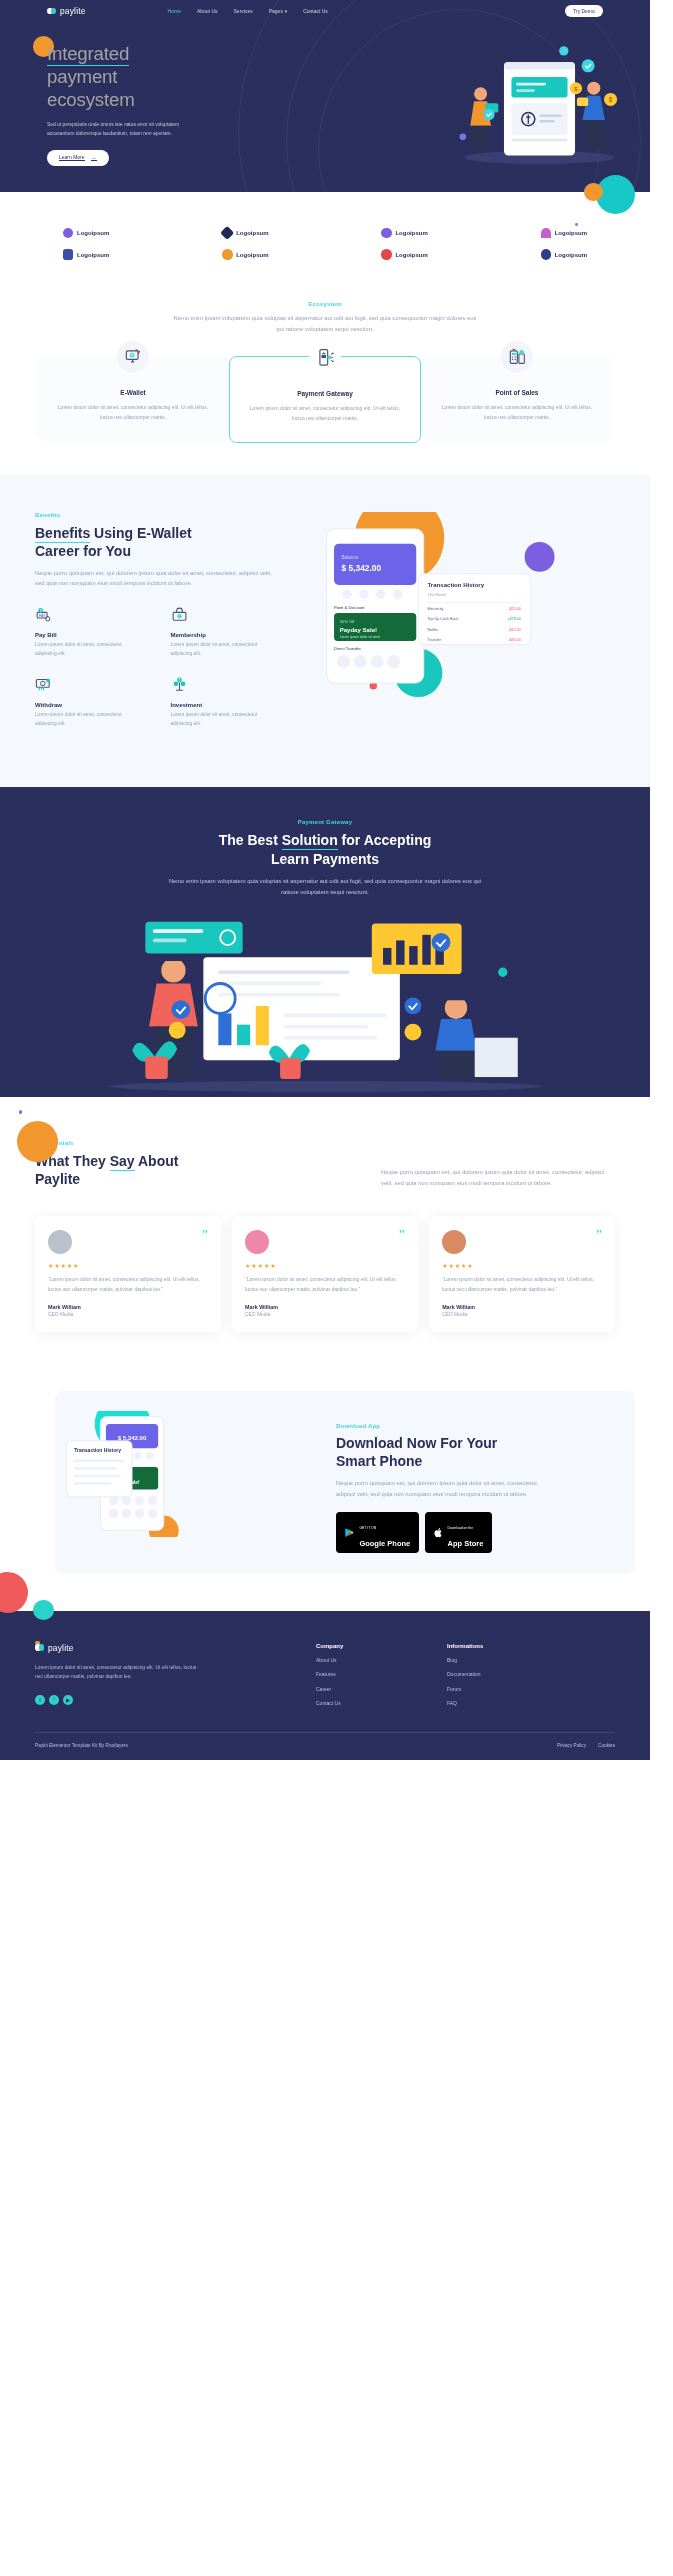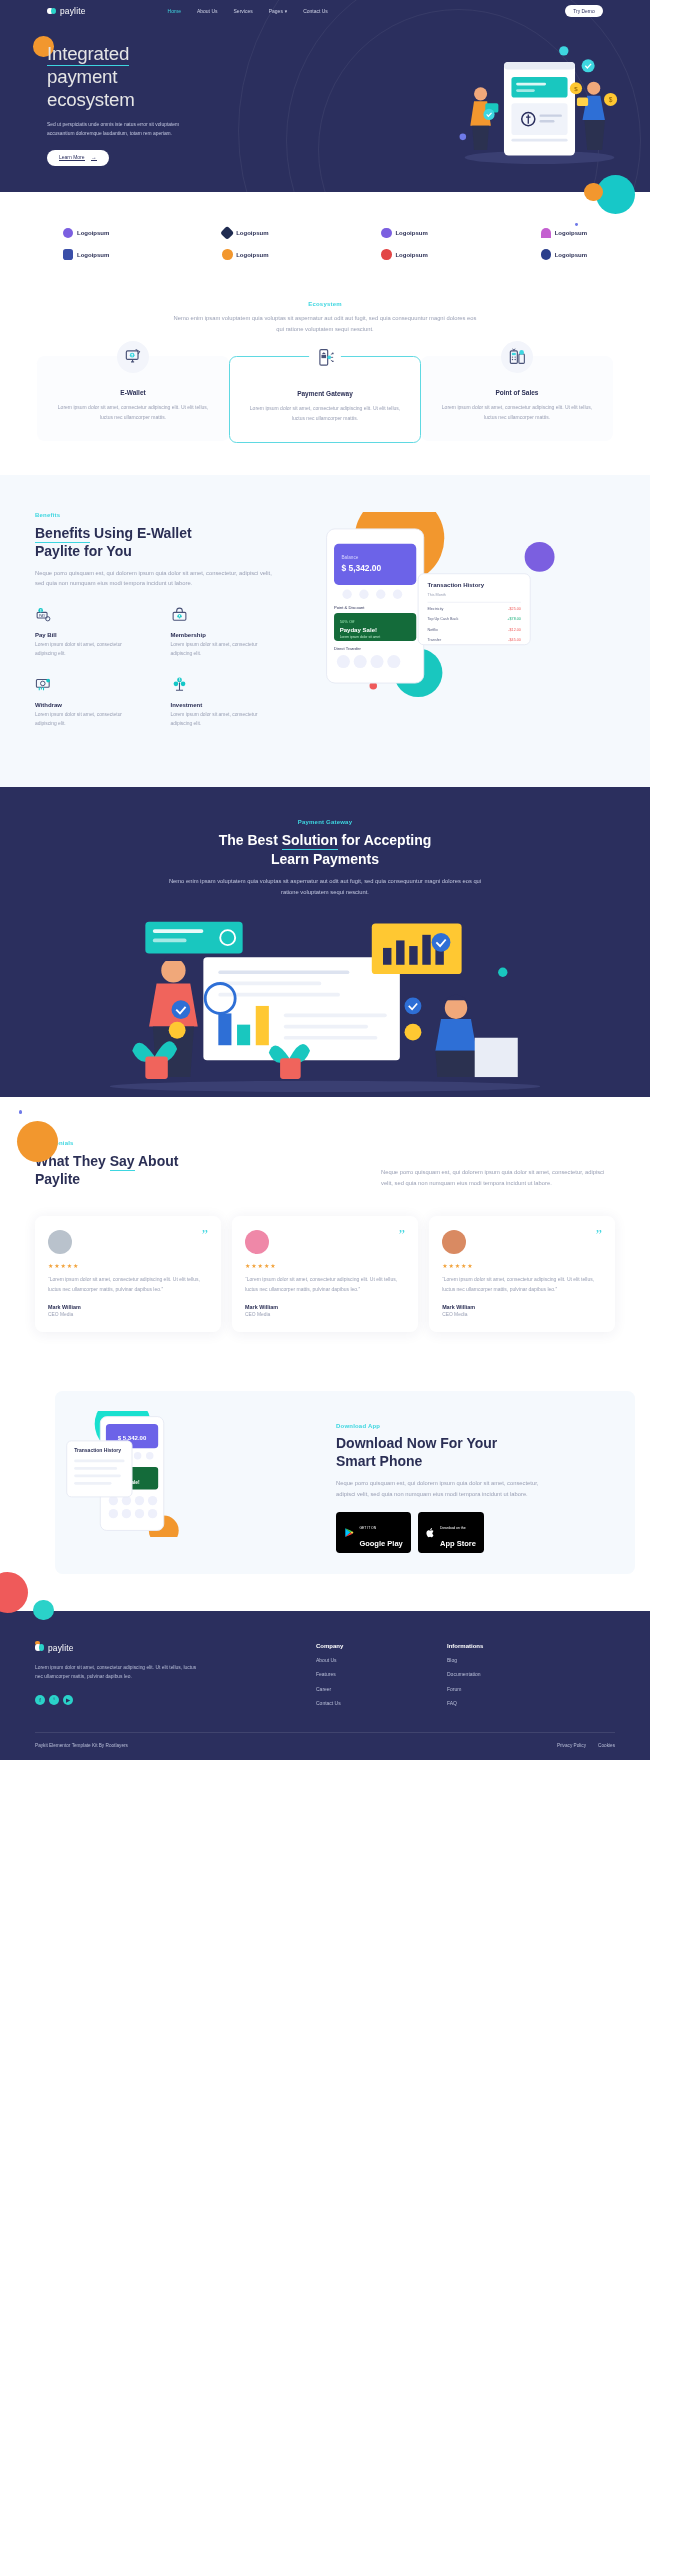--- a/index.html
+++ b/index.html
@@ -33,21 +33,21 @@
   .menu{display:flex;gap:16px;margin-left:82px;}
   .menu a{color:#cfd3e6;font-size:5px;text-decoration:none;}
   .menu a.active{color:#3ed6e0;}
   .menu a .cv{font-size:4.7px;margin-left:1.9px;}
   .cta{margin-left:auto;background:#fff;color:#2b2f5e;font-size:4.9px;
        border-radius:9.4px;padding:3.3px 8.4px;border:none;cursor:pointer;}
 
   .hero-copy{position:absolute;left:47px;top:43px;width:234px;z-index:4;}
   .blob-orange{position:absolute;left:33px;top:36px;width:20.6px;height:20.6px;
        border-radius:50%;background:#f2972e;z-index:3;}
-  .hero h1{color:#e5e5e5;font-size:18.7px;line-height:1.22;font-weight:400;letter-spacing:-0.2px;}
+  .hero h1{color:#a3a3a3;font-size:18.7px;line-height:1.22;font-weight:400;letter-spacing:-0.2px;}
   .hero h1 .ul{border-bottom:1.4px solid #3ed6e0;padding-bottom:0.9px;}
   .hero p{color:#c3c8e0;font-size:4.9px;line-height:1.9;margin-top:8.4px;width:159px;}
   .learn{margin-top:11.2px;display:inline-flex;align-items:center;gap:6.5px;
       background:#fff;border-radius:11.2px;padding:4.7px 12px;border:none;cursor:pointer;}
   .learn span{font-size:5px;color:#2b2f5e;border-bottom:0.7px solid #2b2f5e;}
   .learn .ar{font-size:5.6px;color:#2b2f5e;}
 
   
   .hero-ill{position:absolute;right:17px;top:45px;width:187px;height:122px;z-index:4;}
 
@@ -324,21 +324,21 @@
         <h3>Point of Sales</h3>
         <p>Lorem ipsum dolor sit amet, consectetur adipiscing elit. Ut elit tellus, luctus nec ullamcorper mattis.</p>
       </div>
     </div>
   </section>
 
   <section class="benefits">
     <div class="ben-grid">
       <div class="ben-left">
         <div class="eyebrow">Benefits</div>
-        <div class="h2"><span class="ul">Benefits</span><span> Using E-Wallet</span><br><span>Paylite for You</span></div>
+        <div class="h2"><span class="ul">Benefits</span><span> Using E-Wallet</span><br><span>Career for You</span></div>
         <p class="muted lead">Neque porro quisquam est, qui dolorem ipsum quia dolor sit amet, consectetur, adipisci velit, sed quia non numquam eius modi tempora incidunt ut labore.</p>
 
         <div class="feat-grid">
           <div class="feat">
             <svg class="fic" viewBox="0 0 24 24">
                 <rect x="3" y="9" width="14" height="8" rx="1.4" fill="none" stroke="#4a5378" stroke-width="1.5"></rect>
                 <text x="10" y="15" font-size="5" text-anchor="middle" fill="#4a5378" font-family="Liberation Sans">PAY</text>
                 <circle cx="8" cy="6" r="3.2" fill="#13c7c7"></circle>
                 <text x="8" y="7.8" font-size="4" text-anchor="middle" fill="#fff" font-family="Liberation Sans">$</text>
                 <circle cx="18" cy="18" r="3" fill="none" stroke="#4a5378" stroke-width="1.4"></circle>
@@ -566,21 +566,21 @@
         <div class="stores">
           <div class="store">
             <svg width="10.3" height="11.2" viewBox="0 0 24 24">
                 <path d="M3 2l12 10L3 22z" fill="#00c3ff"></path>
                 <path d="M3 2l12 10 4-3z" fill="#4ade4a"></path>
                 <path d="M3 22l12-10 4 3z" fill="#ff3b3b"></path>
                 <path d="M15 12l4-3 3 3-3 3z" fill="#ffd24a"></path>
               </svg>
             <span>
               <span class="tiny">GET IT ON</span><br>
-              <span class="b">Google Play</span>
+              <span class="b">Google Phone</span>
             </span>
           </div>
           <div class="store">
             <svg width="9.4" height="11.2" viewBox="0 0 24 24">
                 <path d="M17 12.5c0-3 2.4-4.3 2.5-4.4-1.4-2-3.5-2.3-4.3-2.3-1.8-.2-3.5 1-4.4 1-.9 0-2.3-1-3.8-1C5 5.9 3 7.3 2 9.5c-2 3.5-.5 8.7 1.4 11.5.9 1.4 2 2.9 3.5 2.8 1.4-.1 1.9-.9 3.6-.9s2.2.9 3.7.9 2.5-1.4 3.4-2.7c1.1-1.6 1.5-3.1 1.5-3.2-.1 0-2.9-1.1-3.1-4.4zM14.3 4c.8-1 1.3-2.3 1.1-3.6-1.1.05-2.5.8-3.3 1.7-.7.8-1.4 2.2-1.2 3.4 1.2.1 2.5-.6 3.4-1.5z" fill="#fff"></path>
               </svg>
             <span>
               <span class="tiny">Download on the</span><br>
               <span class="b">App Store</span>
             </span>

